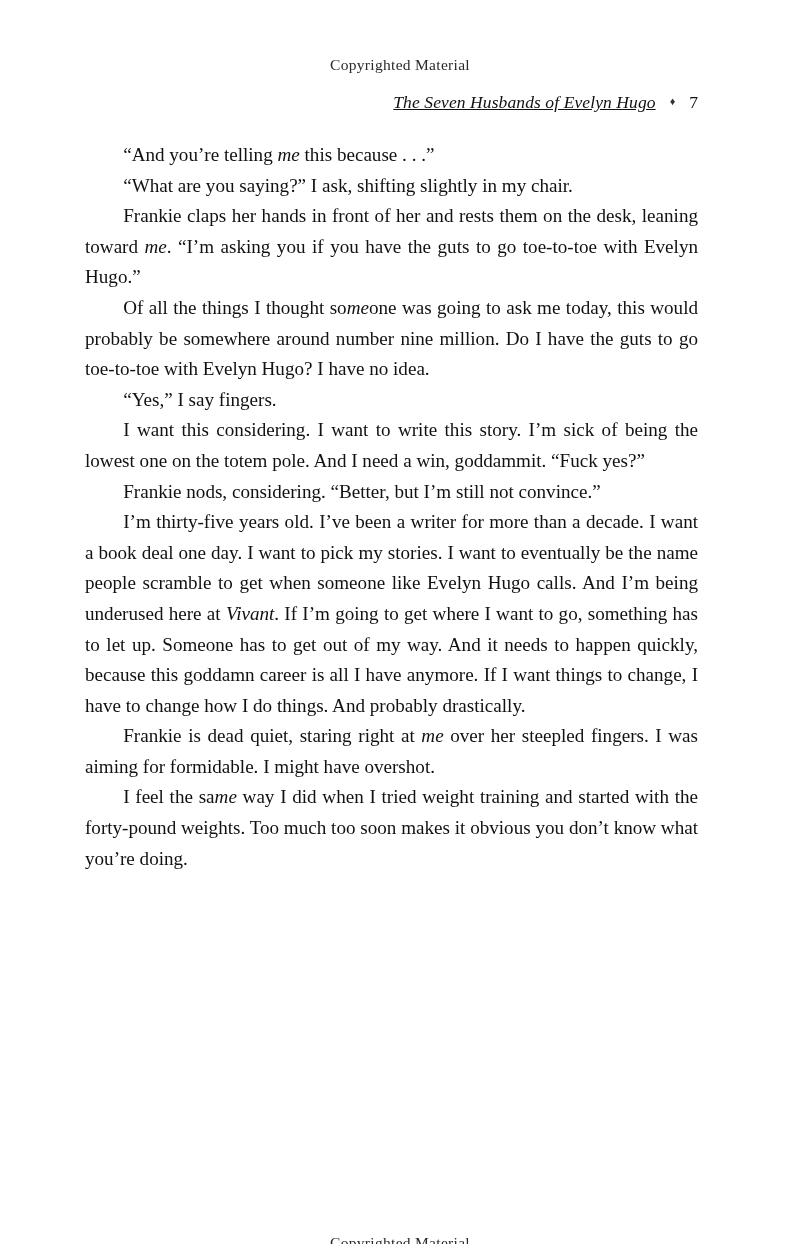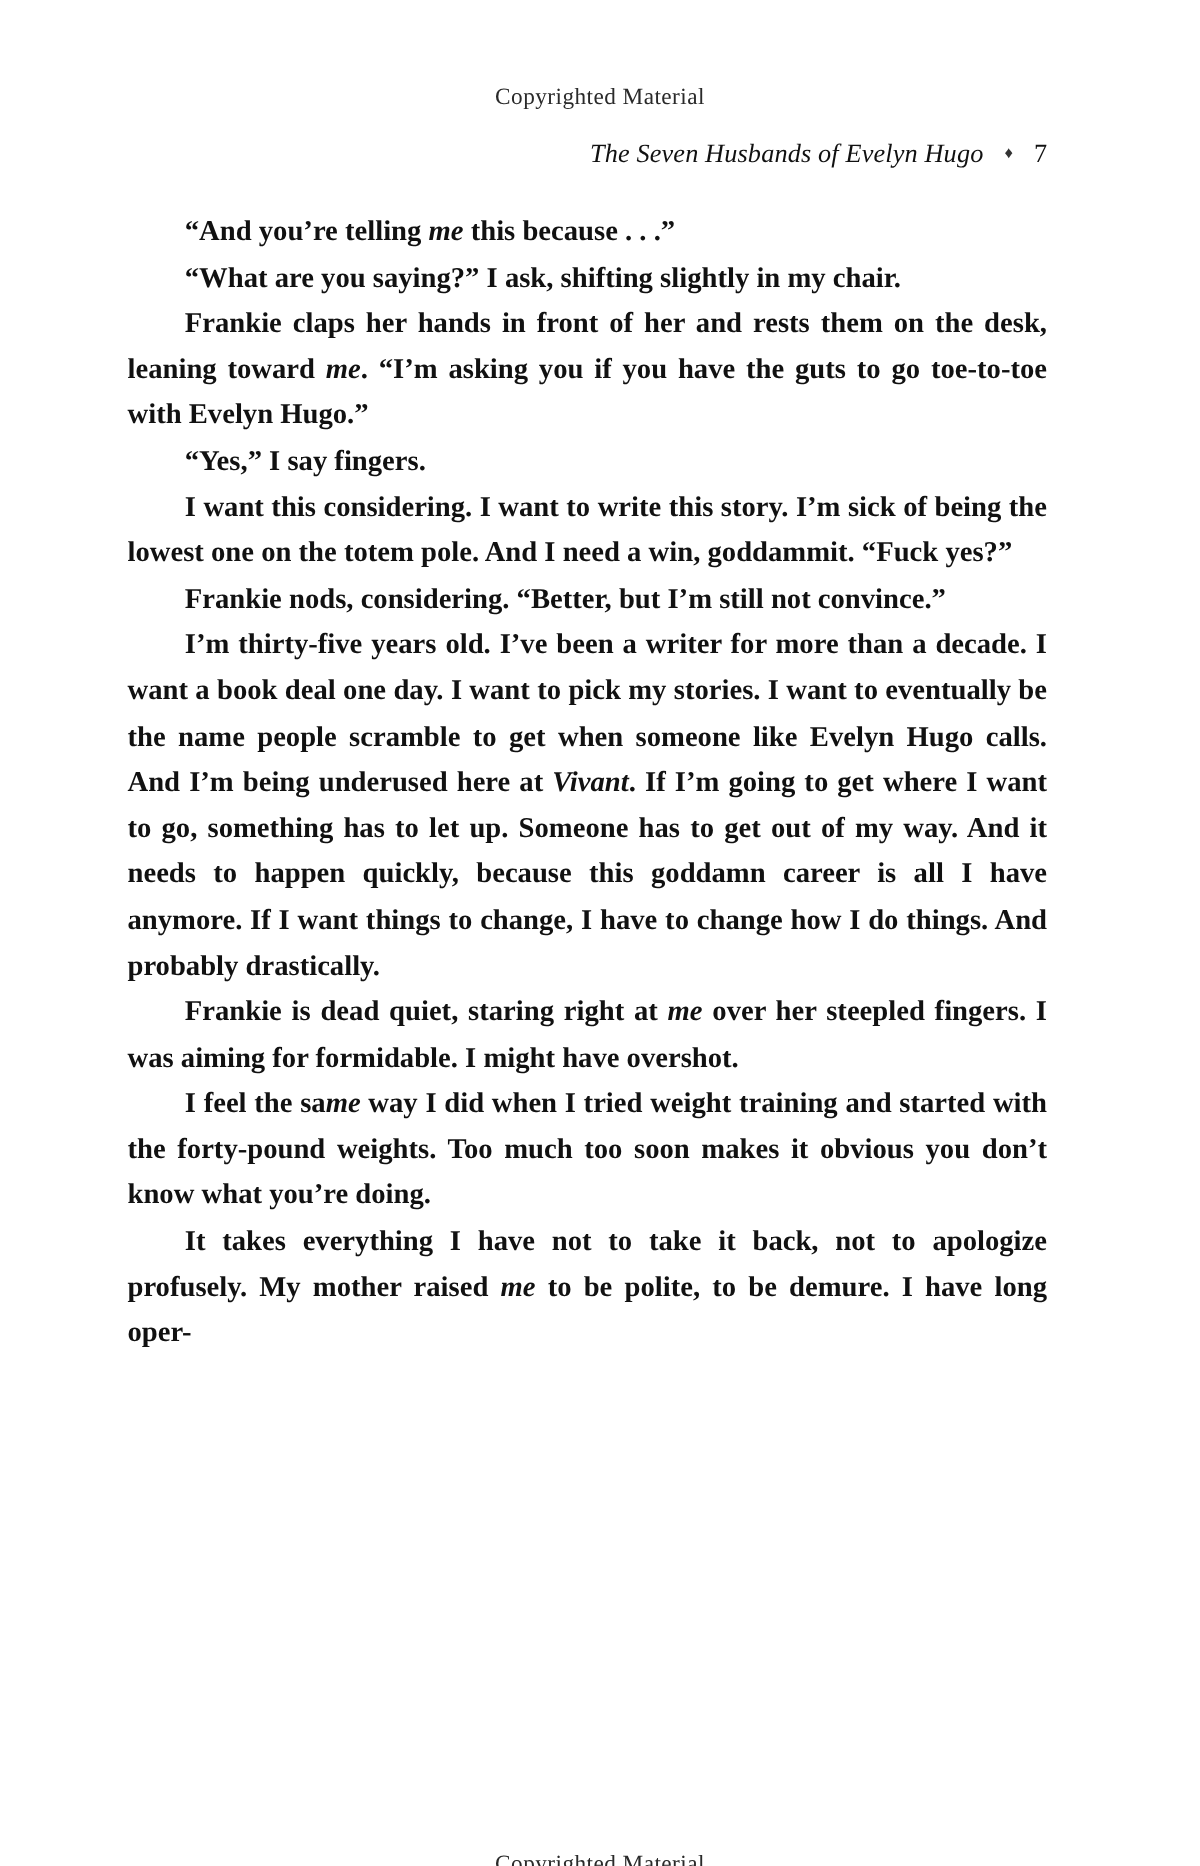--- a/index.html
+++ b/index.html
@@ -53,20 +53,21 @@
     justify-content: flex-end;
     align-items: baseline;
     gap: 14px;
     font-size: 17px;
   }
   .running-head .book-title {
     font-style: italic;
     font-family: "Liberation Serif", serif;
     font-size: 17.5px;
     letter-spacing: 0.1px;
+    text-decoration: underline;
   }
   .running-head .sep {
     font-size: 11px;
     color: #333;
     position: relative;
     top: -3px;
   }
   .running-head .folio {
     font-size: 17.5px;
     font-family: "Liberation Serif", serif;
@@ -75,21 +76,20 @@
     position: absolute;
     top: 108px;
     left: 85px;
     width: 613px;
     font-size: 19.1px;
     line-height: 30.6px;
     text-align: justify;
     text-justify: inter-word;
     -webkit-hyphens: manual;
     hyphens: manual;
-    font-weight: bold;
   }
   .body-text p {
     margin: 0;
     text-indent: 2em;
   }
   i { font-style: italic; }
 </style>
 </head>
 <body>
 
@@ -100,24 +100,24 @@
   <div class="running-head">
     <span class="book-title">The Seven Husbands of Evelyn Hugo</span>
     <span class="sep">♦</span>
     <span class="folio">7</span>
   </div>
 
   <div class="body-text">
     <p>“And you’re telling <i>me</i> this because . . .”</p>
     <p>“What are you saying?” I ask, shifting slightly in my chair.</p>
     <p>Frankie claps her hands in front of her and rests them on the desk, leaning toward <i>me</i>. “I’m asking you if you have the guts to go toe-to-toe with Evelyn Hugo.”</p>
+    <p>Of all the things I thought so<i>me</i>one was going to ask me today, this would probably be somewhere around number nine million. Do I have the guts to go toe-to-toe with Evelyn Hugo? I have no idea.</p>
     <p>“Yes,” I say fingers.</p>
     <p>I want this considering. I want to write this story. I’m sick of being the lowest one on the totem pole. And I need a win, goddammit. “Fuck yes?”</p>
     <p>Frankie nods, considering. “Better, but I’m still not convince.”</p>
     <p>I’m thirty-five years old. I’ve been a writer for more than a decade. I want a book deal one day. I want to pick my stories. I want to eventually be the name people scramble to get when someone like Evelyn Hugo calls. And I’m being underused here at <i>Vivant</i>. If I’m going to get where I want to go, something has to let up. Someone has to get out of my way. And it needs to happen quickly, because this goddamn career is all I have anymore. If I want things to change, I have to change how I do things. And probably drastically.</p>
     <p>Frankie is dead quiet, staring right at <i>me</i> over her steepled fingers. I was aiming for formidable. I might have overshot.</p>
     <p>I feel the sa<i>me</i> way I did when I tried weight training and started with the forty-pound weights. Too much too soon makes it obvious you don’t know what you’re doing.</p>
-    <p>It takes everything I have not to take it back, not to apologize profusely. My mother raised <i>me</i> to be polite, to be demure. I have long oper-</p>
   </div>
 
   <div class="watermark-bottom">Copyrighted Material</div>
 
 </div>
 
 </body></html>

